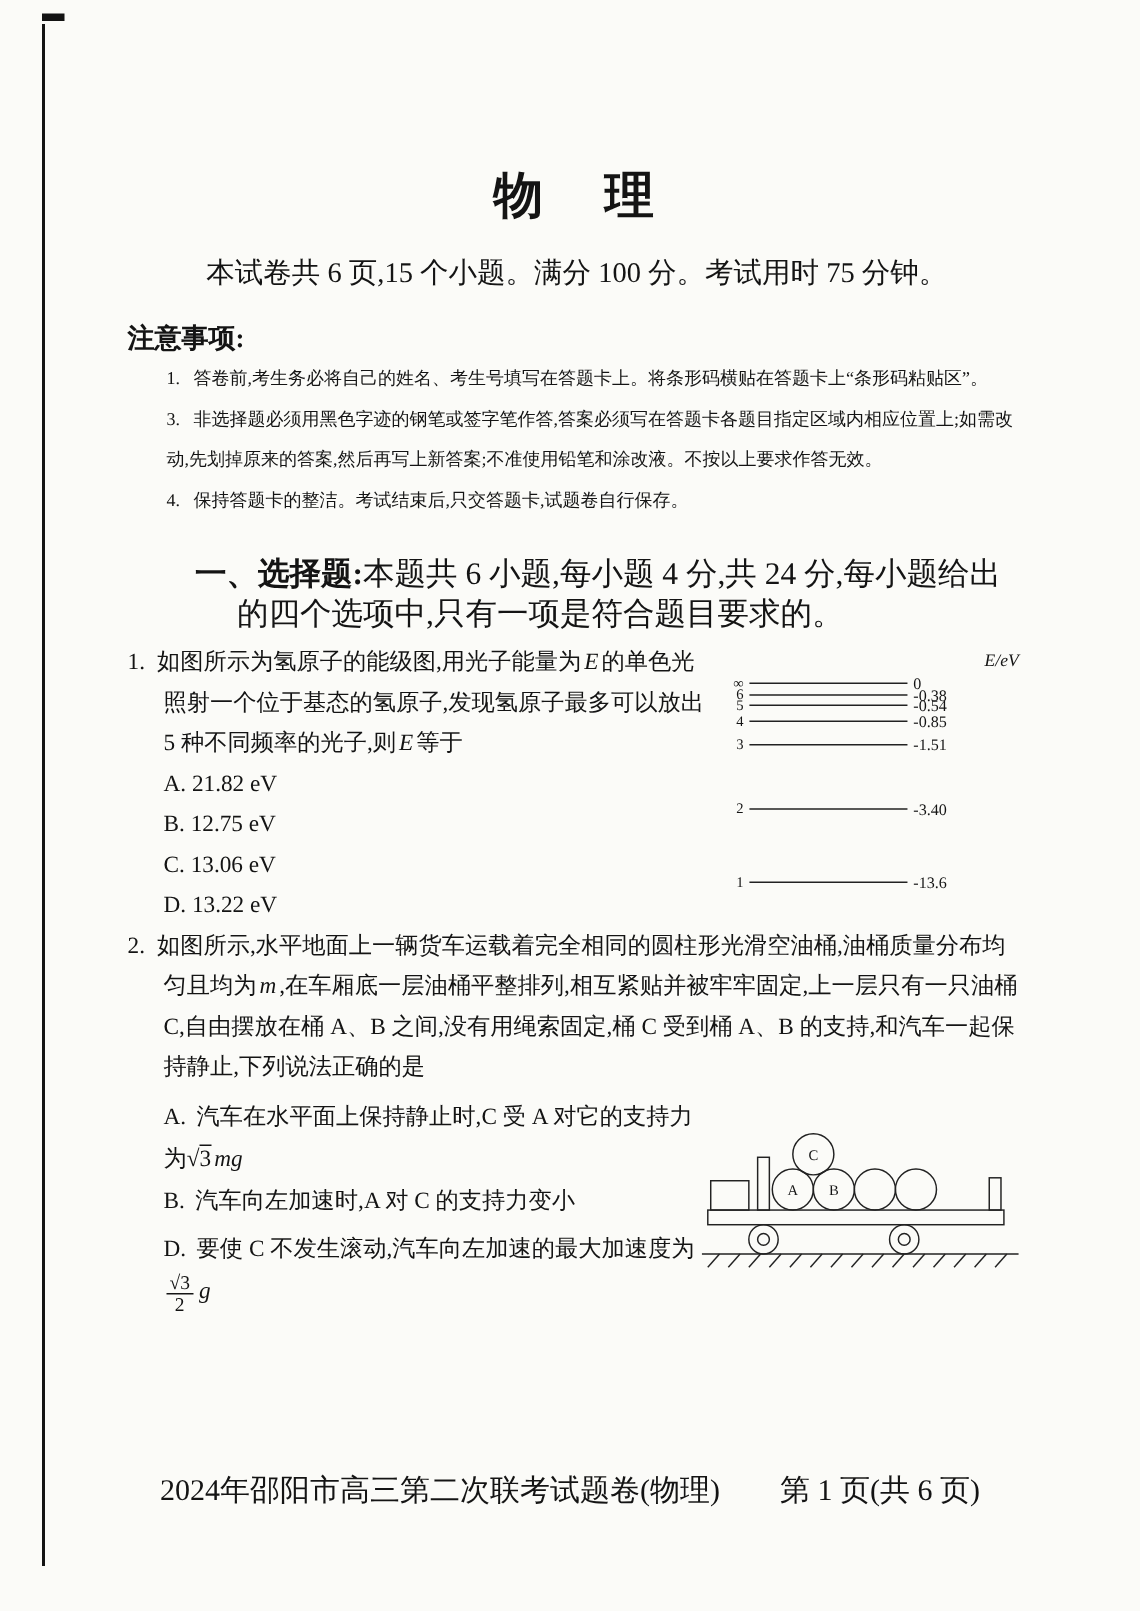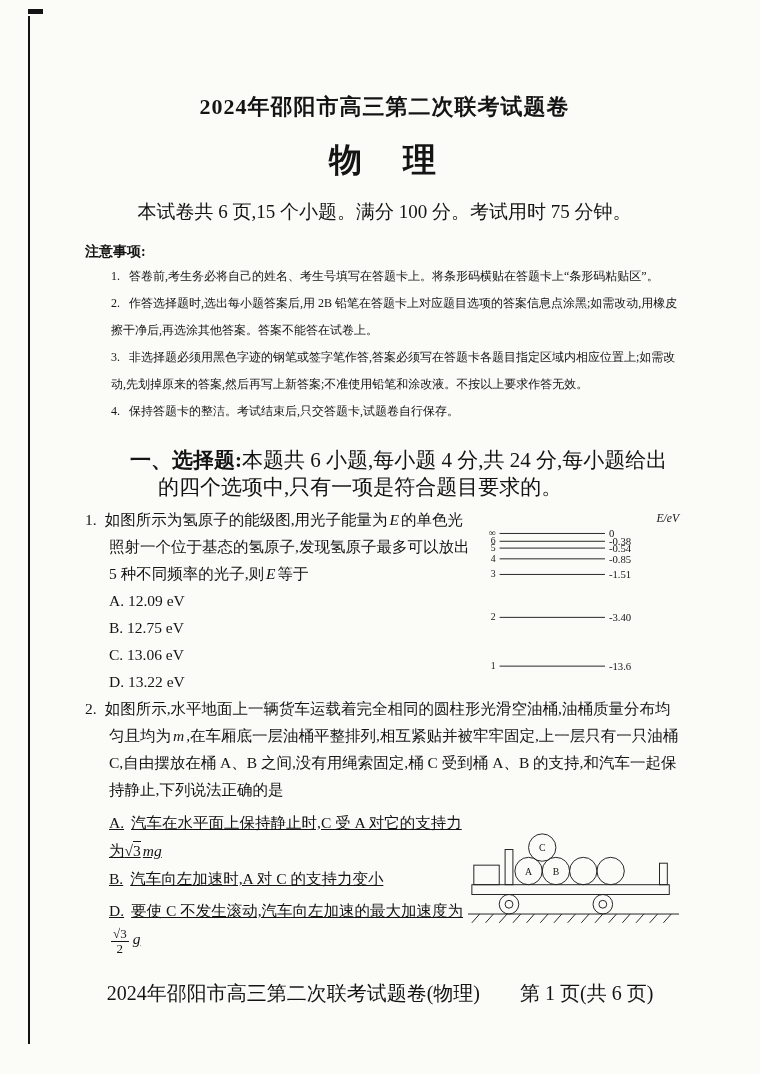--- a/index.html
+++ b/index.html
@@ -12,40 +12,40 @@
     overflow:hidden;
   }
   .scan-edge { position:absolute; left:28px; top:16px; width:2px; height:1028px; background:#131313; }
   .scan-smudge { position:absolute; left:28px; top:9px; width:15px; height:5px; background:#131313; }
   .page { padding:92px 76px 0 85px; }
 
   .title { text-align:center; font-size:22px; font-weight:bold; letter-spacing:1px; }
   .subject { text-align:center; font-size:33px; font-weight:bold; margin-top:16px; letter-spacing:4px; }
   .exam-info { text-align:center; font-size:19px; margin-top:16px; }
 
-  .notice-heading { font-size:14px; font-weight:bold; margin-top:18px; }
+  .notice-heading { font-size:18px; font-weight:bold; margin-top:18px; }
   .notice-items { margin-top:2px; padding-left:26px; }
   .notice-items p { font-size:12px; line-height:27px; }
   .nnum { margin-right:9px; }
 
   .section-heading { margin-top:22px; font-size:21px; line-height:27px; padding-left:28px; text-indent:-28px;margin-left:45px; }
   .section-label { font-weight:bold; }
 
   .question { font-size:15.5px; line-height:27px; }
   .q1 { margin-top:5px; }
   .qtext { padding-left:24px; text-indent:-24px; }
   .qnum { margin-right:8px; }
   .var { font-style:italic; padding:0 2px; }
 
   .options { padding-left:24px; }
   .option { line-height:27px; }
 
   .q1-diagram { float:right; width:200px; margin:2px 0 4px 8px; }
 
-  .q2-bottom { display:flex; margin-top:6px;text-decoration:underline; }
+  .q2-bottom { display:flex; margin-top:6px; }
   .q2-options { flex:1; padding-left:24px; }
   .q2-options .option { line-height:28px; }
   .opt-d { margin-top:4px; }
   .olabel { margin-right:7px; }
   .truck-diagram { width:218px; padding-top:4px; }
 
   .rad { white-space:nowrap; }
   .rad .bar { border-top:1.3px solid #141414; }
   .frac { display:inline-block; vertical-align:-0.7em; text-align:center; line-height:1.05; font-size:13px; margin:0 2px; }
   .frac .num { display:block; border-bottom:1.2px solid #141414; padding:0 2px; }
@@ -59,28 +59,26 @@
   .clear { clear:both; }
 </style>
 </head>
 <body>
 
 <div class="scan-edge"></div>
 <div class="scan-smudge"></div>
 
 <div class="page">
 
-  <h1 class="title">2024年邵阳市高三第二次联考试题卷</h1>
   <h2 class="subject">物　理</h2>
   <p class="exam-info">本试卷共 6 页,15 个小题。满分 100 分。考试用时 75 分钟。</p>
 
   <p class="notice-heading">注意事项:</p>
   <div class="notice-items">
     <p><span class="nnum">1.</span><span>答卷前,考生务必将自己的姓名、考生号填写在答题卡上。将条形码横贴在答题卡上“条形码粘贴区”。</span></p>
-    <p><span class="nnum">2.</span><span>作答选择题时,选出每小题答案后,用 2B 铅笔在答题卡上对应题目选项的答案信息点涂黑;如需改动,用橡皮擦干净后,再选涂其他答案。答案不能答在试卷上。</span></p>
     <p><span class="nnum">3.</span><span>非选择题必须用黑色字迹的钢笔或签字笔作答,答案必须写在答题卡各题目指定区域内相应位置上;如需改动,先划掉原来的答案,然后再写上新答案;不准使用铅笔和涂改液。不按以上要求作答无效。</span></p>
     <p><span class="nnum">4.</span><span>保持答题卡的整洁。考试结束后,只交答题卡,试题卷自行保存。</span></p>
   </div>
 
   <p class="section-heading"><span class="section-label">一、选择题:</span><span>本题共 6 小题,每小题 4 分,共 24 分,每小题给出的四个选项中,只有一项是符合题目要求的。</span></p>
 
   <div class="question q1">
     <div class="q1-diagram">
       <svg width="200" height="168" viewBox="0 0 205 168">
         <text x="200" y="12" text-anchor="end" font-size="12" font-style="italic">E/eV</text>
@@ -109,21 +107,21 @@
         <text x="12" y="113" text-anchor="end" font-size="10">2</text>
         <text x="128" y="114" font-size="11">-3.40</text>
 
         <line x1="16" y1="160" x2="124" y2="160"></line>
         <text x="12" y="163" text-anchor="end" font-size="10">1</text>
         <text x="128" y="164" font-size="11">-13.6</text>
       </svg>
     </div>
     <p class="qtext"><span class="qnum">1.</span><span>如图所示为氢原子的能级图,用光子能量为</span><span class="var">E</span><span>的单色光照射一个位于基态的氢原子,发现氢原子最多可以放出 5 种不同频率的光子,则</span><span class="var">E</span><span>等于</span></p>
     <div class="options">
-      <div class="option">A. 12.09 eV</div>
+      <div class="option">A. 21.82 eV</div>
       <div class="option">B. 12.75 eV</div>
       <div class="option">C. 13.06 eV</div>
       <div class="option">D. 13.22 eV</div>
     </div>
     <div class="clear"></div>
   </div>
 
   <div class="question q2">
     <p class="qtext"><span class="qnum">2.</span><span>如图所示,水平地面上一辆货车运载着完全相同的圆柱形光滑空油桶,油桶质量分布均匀且均为</span><span class="var">m</span><span>,在车厢底一层油桶平整排列,相互紧贴并被牢牢固定,上一层只有一只油桶 C,自由摆放在桶 A、B 之间,没有用绳索固定,桶 C 受到桶 A、B 的支持,和汽车一起保持静止,下列说法正确的是</span></p>
 

